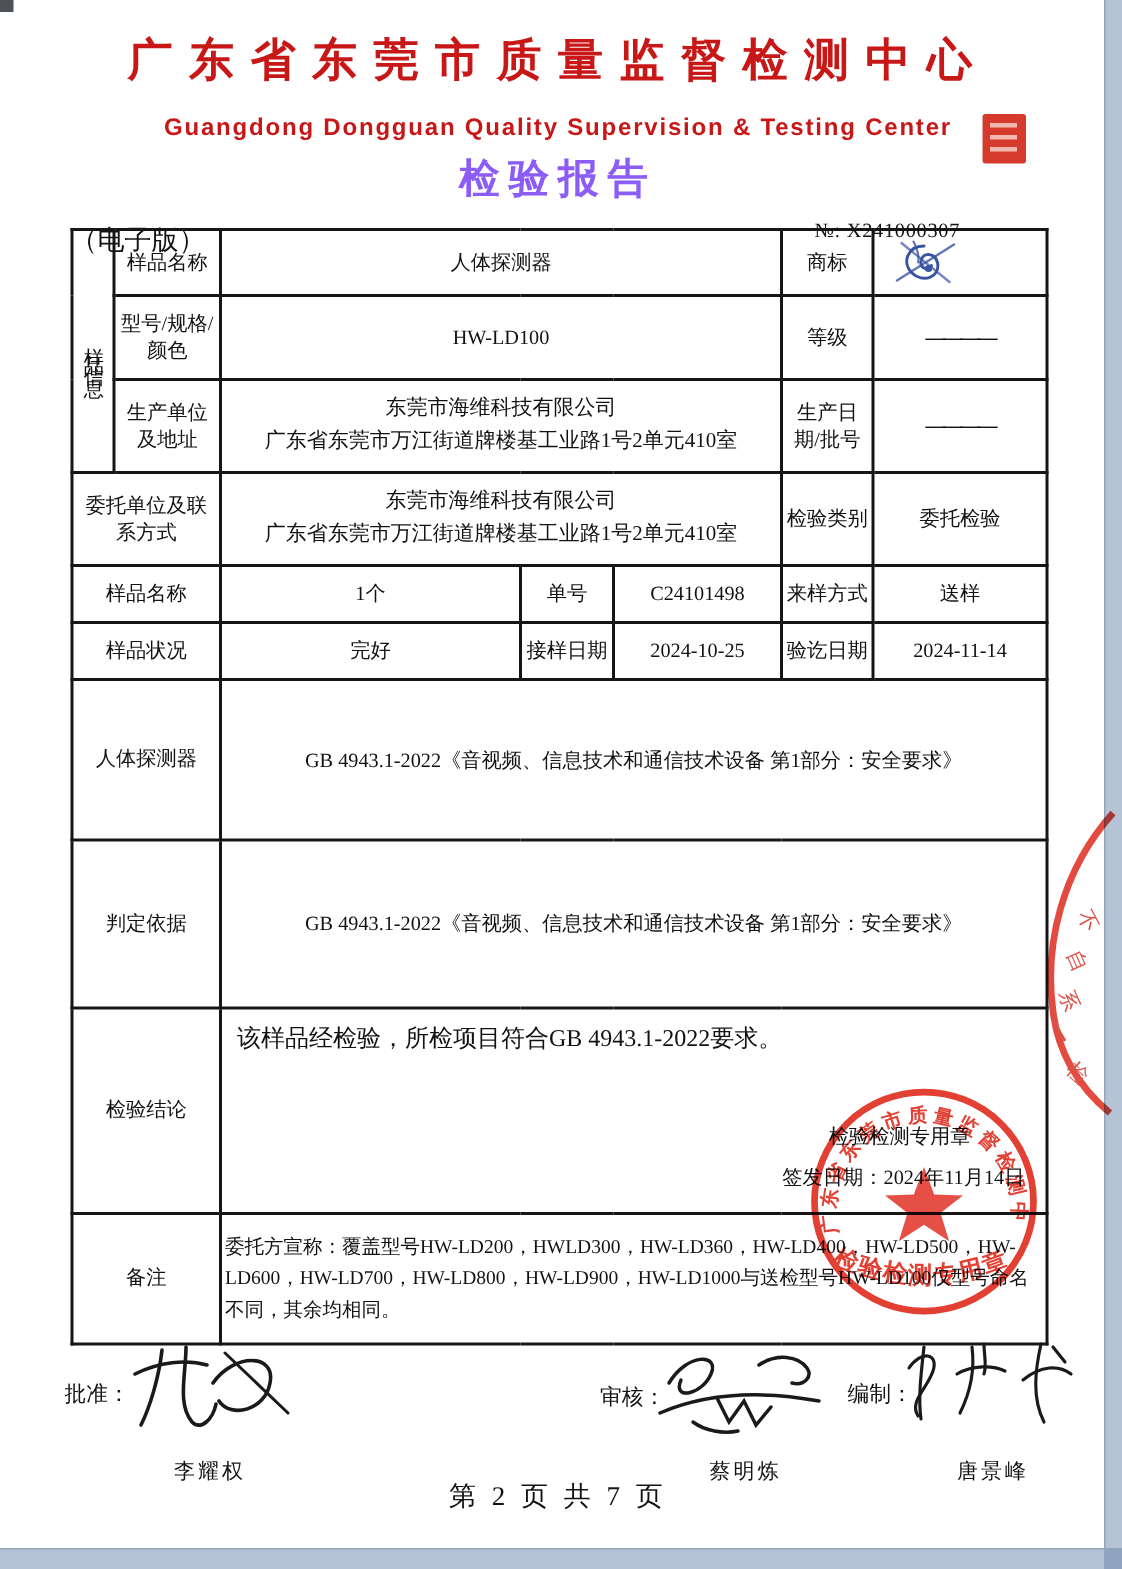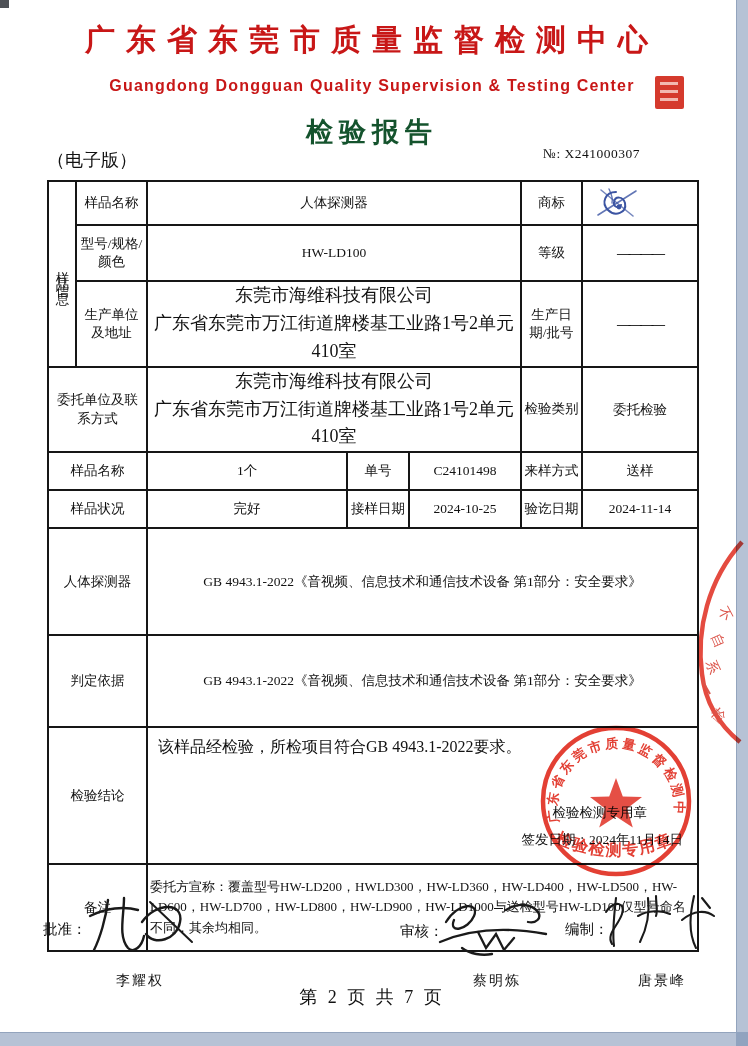--- a/index.html
+++ b/index.html
@@ -30,33 +30,33 @@
   .e-seal {
     position:absolute; left:655px; top:76px; width:29px; height:33px;
     background:#d22c1e; border-radius:2px; opacity:.93;
   }
   .e-seal i { position:absolute; background:#f2b3ab; }
   .e-seal i.a { left:5px; top:6px;  width:18px; height:3px; }
   .e-seal i.b { left:5px; top:14px; width:18px; height:3px; }
   .e-seal i.c { left:5px; top:22px; width:18px; height:3px; }
 
   .rpt-title {
-    position:absolute; left:47px; top:114px; width:650px; text-align:center;
-    font-size:27px; font-weight:bold; letter-spacing:6px; color:#14532d;
+    position:absolute; left:47px; top:101px; width:650px; text-align:center;
+    font-size:27px; font-weight:bold; letter-spacing:6px; color:#8b5cf6;
   }
   .rpt-edition { position:absolute; left:47px; top:148px; width:650px; text-align:left; font-size:18px; }
   .rpt-no { position:absolute; left:543px; top:146px; font-size:13.5px; letter-spacing:.5px; }
 
   
-  table.report { position:absolute; left:47px; top:180px; width:650px; border-collapse:collapse; table-layout:fixed;border-radius:24px; }
+  table.report { position:absolute; left:47px; top:152px; width:650px; border-collapse:collapse; table-layout:fixed;border-radius:24px; }
   table.report td { border:2px solid #161616; padding:0 2px; font-size:13.5px; text-align:center; vertical-align:middle; }
   td.vgroup { writing-mode:vertical-rl; text-orientation:upright; letter-spacing:7px; font-size:14px; padding:0; }
   td.lbl { line-height:1.35; }
   td.left { text-align:left; padding:6px 9px; }
-  .two-line { line-height:1.55; font-size:18px; }
+  .two-line { line-height:1.55; font-size:14px; }
   .dashes { letter-spacing:-2px; font-weight:bold; }
   td.concl-cell { position:relative; }
   .concl-text { position:absolute; top:9px; left:10px; font-size:16px; white-space:nowrap; }
   .seal-lines { position:absolute; right:14px; bottom:10px; text-align:right; font-size:13.5px; line-height:2.0; }
   .seal-lines .l1 { margin-right:36px; }
   .remark-text { line-height:1.6; font-size:13px; text-align:left; }
 
   
   .tm-wrap { display:flex; justify-content:flex-start; padding-left:10px; }
 
@@ -161,21 +161,21 @@
     <td>完好</td>
     <td class="lbl">接样日期</td>
     <td>2024-10-25</td>
     <td class="lbl">验讫日期</td>
     <td>2024-11-14</td>
   </tr>
   <tr style="height:107px">
     <td class="lbl" colspan="2">人体探测器</td>
     <td class="left" colspan="5">GB 4943.1-2022《音视频、信息技术和通信技术设备 第1部分：安全要求》</td>
   </tr>
-  <tr style="height:92px">
+  <tr style="height:112px">
     <td class="lbl" colspan="2">判定依据</td>
     <td class="left" colspan="5">GB 4943.1-2022《音视频、信息技术和通信技术设备 第1部分：安全要求》</td>
   </tr>
   <tr style="height:137px">
     <td class="lbl" colspan="2">检验结论</td>
     <td class="concl-cell" colspan="5">
       <div class="concl-text">该样品经检验，所检项目符合GB 4943.1-2022要求。</div>
       <div class="seal-lines">
         <div class="l1">检验检测专用章</div>
         <div>签发日期：2024年11月14日</div>

